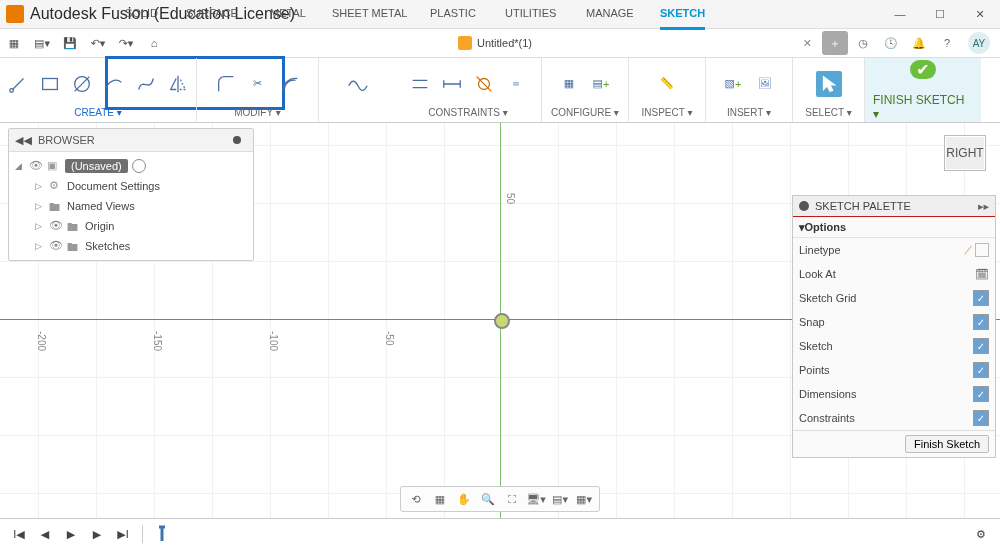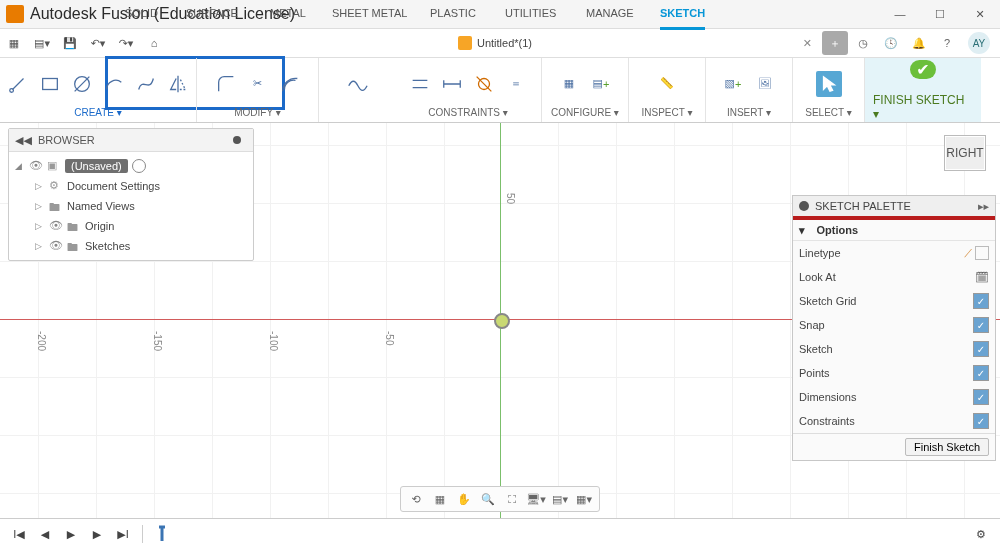--- a/index.html
+++ b/index.html
@@ -48,21 +48,21 @@
   .trow{display:flex;align-items:center;gap:4px;height:20px;font-size:11px;color:#444;padding-left:6px}
   .trow .twist{width:10px;color:#888;font-size:9px}
   .trow .eye{width:14px;height:14px;color:#888}
   .trow .ico{width:14px;height:14px;color:#999}
   .trow.root span.txt{background:#6f6f6f;color:#fff;padding:1px 6px;border-radius:2px}
   .trow.child{padding-left:26px}
   .radio{width:12px;height:12px;border:1px solid #888;border-radius:50%}
   .dot{width:8px;height:8px;border-radius:50%;background:#555;margin-left:auto;margin-right:6px}
   
   .palette{position:absolute;right:4px;top:72px;width:202px;background:#fafafa;border:1px solid #c7c7c7}
-  .pal-hd{height:20px;background:#efefef;border-bottom:4px solid #b91c1c;display:flex;align-items:center;padding:0 6px;font-size:11px;color:#444;gap:6px}
+  .pal-hd{height:20px;background:#efefef;border-bottom:1px solid #b91c1c;display:flex;align-items:center;padding:0 6px;font-size:11px;color:#444;gap:6px}
   .pal-hd .gear{width:10px;height:10px;background:#555;border-radius:50%}
   .pal-hd .exp{margin-left:auto;font-size:11px;color:#666}
   .pal-section{height:20px;display:flex;align-items:center;padding:0 6px;font-size:11px;font-weight:600;color:#333;border-bottom:1px solid #e4e4e4}
   .pal-row{height:24px;display:flex;align-items:center;padding:0 6px;font-size:11px;color:#444}
   .pal-row .pval{margin-left:auto;width:14px;height:14px;border:1px solid #999;background:#fff;display:flex;align-items:center;justify-content:center;font-size:10px;color:#444}
   .pal-row .pval.on{background:#6aa3d1;color:#fff}
   .pal-foot{height:26px;display:flex;align-items:center;justify-content:flex-end;padding:0 6px;border-top:1px solid #ddd}
   .pal-foot button{font-size:11px;background:#f3f3f3;border:1px solid #bcbcbc;padding:2px 8px;border-radius:2px}
   
   .comments{position:absolute;left:8px;bottom:6px;width:244px;height:22px;background:#f3f3f3;border:1px solid #ccc;display:flex;align-items:center;padding:0 6px;font-size:11px;color:#555;border-radius:2px}
@@ -343,21 +343,21 @@
       </div>
     </div>
   </div>
 
   <div class="palette">
     <div class="pal-hd">
       <span class="gear"></span>
       <span>SKETCH PALETTE</span>
       <span class="exp">▸▸</span>
     </div>
-    <div class="pal-section">▾ <span style="margin-left:12px">Options</span></div>
+    <div class="pal-section">▾ <span style="margin-left:0">Options</span></div>
     <div class="pal-row"><span>Linetype</span><span style="margin-left:auto;color:#d48b3b">⟋</span>&nbsp;<span style="border:1px solid #bbb;width:12px;height:12px"></span></div>
     <div class="pal-row">
         <span>Look At</span>
         <span style="margin-left:auto">🗓</span>
       </div>
     <div class="pal-row">
         <span>Sketch Grid</span>
         <span class="pval on">✓</span>
       </div>
     <div class="pal-row">

